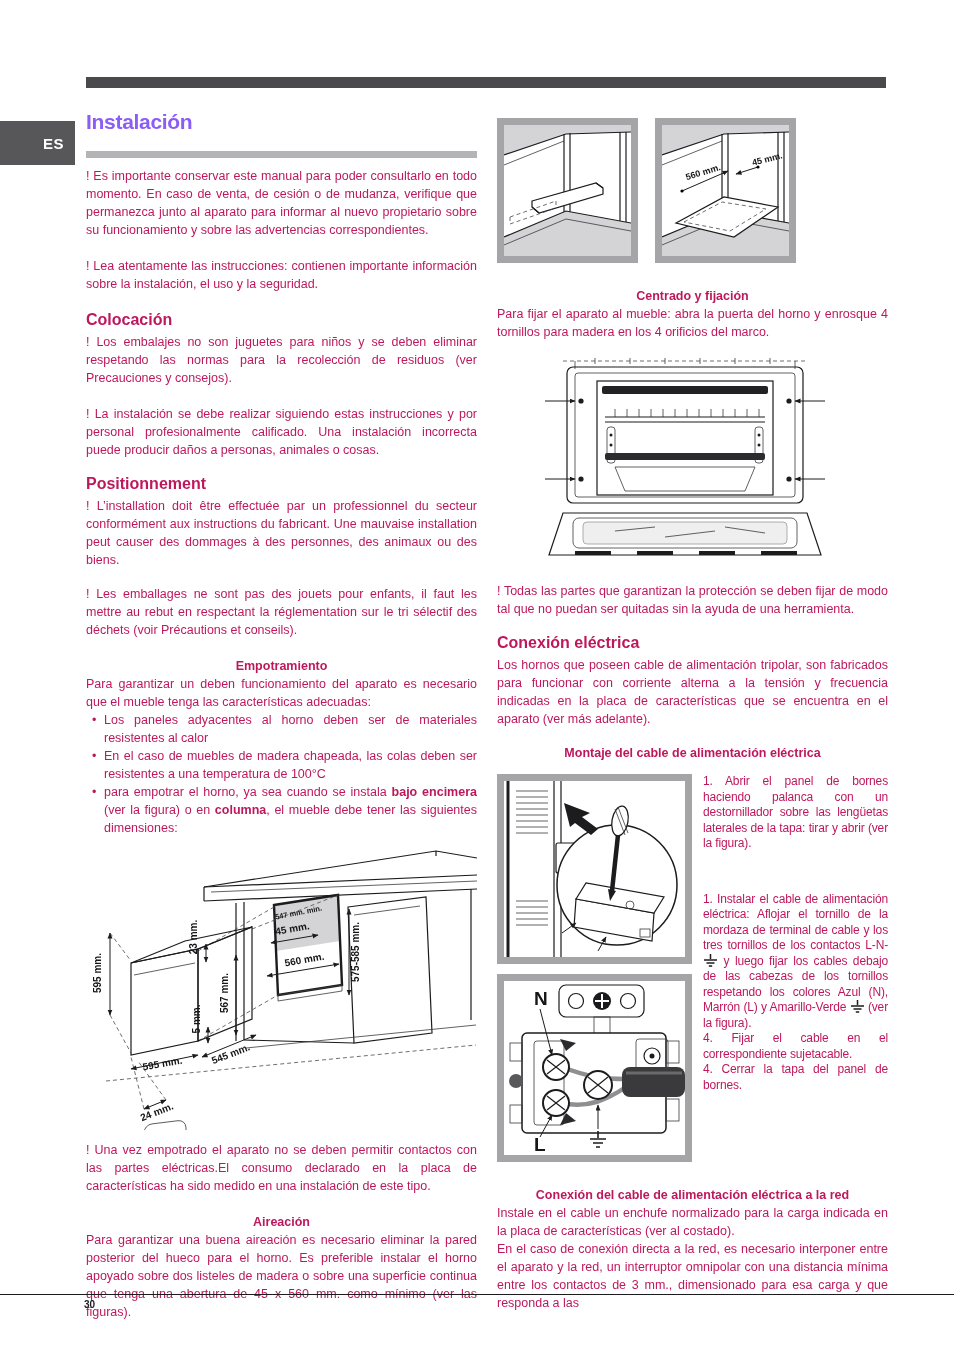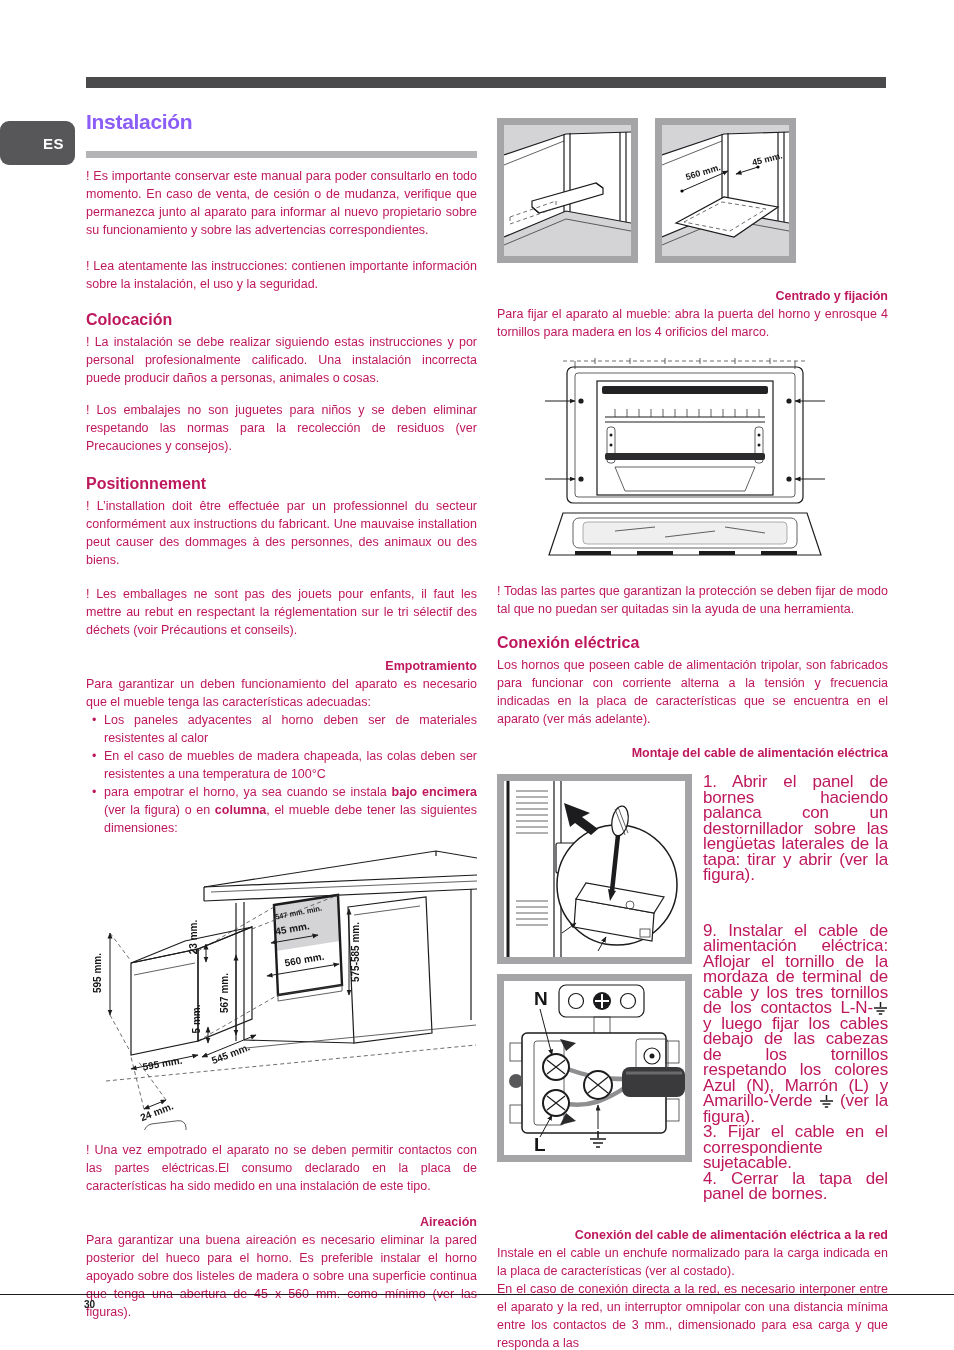--- a/index.html
+++ b/index.html
@@ -1,47 +1,47 @@
 <!DOCTYPE html>
 <html><head>
 <meta charset="utf-8">
 <style>
   * { margin:0; padding:0; box-sizing:border-box; }
   body { background:#e8e8e8; font-family:"Liberation Sans", sans-serif; }
   .page { position:relative; width:954px; height:1350px; background:#ffffff; margin:0 auto; overflow:hidden; color:#1c1c1e; }
 
   .header-bar { position:absolute; left:86px; top:77px; width:800px; height:11px; background:#4a4a4c; }
-  .lang-badge { position:absolute; left:0; top:121px; width:75px; height:44px; background:#57575a; color:#ffffff; font-weight:bold; font-size:15px; display:flex; align-items:center; justify-content:flex-end; padding-right:11px; letter-spacing:0.5px;border-radius:9px; }
+  .lang-badge { position:absolute; left:0; top:121px; width:75px; height:44px; background:#57575a; color:#ffffff; font-weight:bold; font-size:15px; display:flex; align-items:center; justify-content:flex-end; padding-right:11px; letter-spacing:0.5px; }
   .page-title { position:absolute; left:86px; top:110px; font-size:21px; font-weight:bold; letter-spacing:-0.3px; color:#8b5cf6; }
   .title-underline { position:absolute; left:86px; top:151px; width:391px; height:7px; background:#b4b4b6; }
 
   .col { position:absolute; width:391px; font-size:12.5px; line-height:18px; text-align:justify; color:#be185d; }
   .col-left  { left:86px;  top:167px; }
   .col-right { left:497px; top:118px; }
 
   p.body { margin:0 0 18px 0; }
   h2.sec { font-size:16px; font-weight:bold; line-height:22px; margin:4px 0 2px 0; text-align:left; }
-  h3.sub { font-size:12.5px; font-weight:bold; line-height:18px; margin:0; text-align:right; }
+  h3.sub { font-size:12.5px; font-weight:bold; line-height:18px; margin:0; text-align:center; }
 
   .bullets { margin:0; }
   .bullet { display:flex; }
   .bullet .dot { width:18px; padding-left:6px; flex:none; }
   .bullet .dot::before { content:"\2022"; }
   .bullet .btxt { flex:1; text-align:justify; }
 
   .figpair { display:flex; gap:17px; }
   .figbox { border:7px solid #a5a5a7; background:#ffffff; }
   .fig-niche { width:141px; height:145px; }
   .fig-oven-wrap { margin:14px 0 10px 48px; }
   .fig-panel { width:195px; height:190px; flex:none; }
   .fig-terminal { width:195px; height:188px; flex:none; }
 
   .steps-row { display:flex; margin-top:12px; }
   .figstack { display:flex; flex-direction:column; gap:10px; width:195px; flex:none; }
-  .steps { flex:1; padding-left:11px; font-size:17px; line-height:15.5px; letter-spacing:-0.15px; text-align:justify; }
+  .steps { flex:1; padding-left:11px; font-size:12px; line-height:15.5px; letter-spacing:-0.15px; text-align:justify; }
   .steps .stp2 { margin-top:40px; }
 
   .gnd { display:inline-block; vertical-align:-2px; }
 
   svg text { font-family:"Liberation Sans", sans-serif; fill:#161618; }
   .dimlbl { font-size:10px; font-weight:bold; }
   .dimlbl-sm { font-size:7.5px; font-weight:bold; }
   .line { stroke:#1c1c1e; stroke-width:1.2; fill:none; }
   .thin { stroke:#3a3a3c; stroke-width:0.8; fill:none; }
   .dash { stroke:#4a4a4c; stroke-width:0.8; fill:none; stroke-dasharray:4 3; }
@@ -74,22 +74,22 @@
       <span>ES</span>
     </div>
   <div class="page-title">Instalación</div>
   <div class="title-underline"></div>
 
   <div class="col col-left">
     <p class="body">! Es importante conservar este manual para poder consultarlo en todo momento. En caso de venta, de cesión o de mudanza, verifique que permanezca junto al aparato para informar al nuevo propietario sobre su funcionamiento y sobre las advertencias correspondientes.</p>
     <p class="body" style="margin-bottom:16px">! Lea atentamente las instrucciones: contienen importante información sobre la instalación, el uso y la seguridad.</p>
 
     <h2 class="sec">Colocación</h2>
+    <p class="body">! Los embalajes no son juguetes para niños y se deben eliminar respetando las normas para la recolección de residuos (ver Precauciones y consejos).</p>
     <p class="body" style="margin-bottom:14px">! La instalación se debe realizar siguiendo estas instrucciones y por personal profesionalmente calificado. Una instalación incorrecta puede producir daños a personas, animales o cosas.</p>
-    <p class="body">! Los embalajes no son juguetes para niños y se deben eliminar respetando las normas para la recolección de residuos (ver Precauciones y consejos).</p>
 
     <h2 class="sec">Positionnement</h2>
     <p class="body" style="margin-bottom:16px">! L’installation doit être effectuée par un professionnel du secteur conformément aux instructions du fabricant. Une mauvaise installation peut causer des dommages à des personnes, des animaux ou des biens.</p>
     <p class="body">! Les emballages ne sont pas des jouets pour enfants, il faut les mettre au rebut en respectant la réglementation sur le tri sélectif des déchets (voir Précautions et conseils).</p>
 
     <h3 class="sub">Empotramiento</h3>
     <p class="body" style="margin-bottom:0">Para garantizar un deben funcionamiento del aparato es necesario que el mueble tenga las características adecuadas:</p>
     <div class="bullets">
       <div class="bullet">
           <span class="dot"></span>
@@ -335,26 +335,26 @@
             <path class="dim1" d="M36,156 L48,134" stroke-width="2"></path>
             <g>
               <path d="M94,150 L94,157 M86,158 L102,158 M89,162 L99,162 M92,166 L96,166" stroke="#1c1c1e" stroke-width="1.6"></path>
               <path class="dim1" d="M94,148 L94,124" stroke-width="1.4"></path>
             </g>
           </svg>
         </div>
       </div>
       <div class="steps">
         <div>1. Abrir el panel de bornes haciendo palanca con un destornillador sobre las lengüetas laterales de la tapa: tirar y abrir (ver la figura).</div>
-        <div class="stp2"><span>9. Instalar el cable de alimentación eléctrica: Aflojar el tornillo de la mordaza de terminal de cable y los tres tornillos de los contactos L-N-</span><svg class="gnd" width="15" height="13" viewBox="0 0 15 13">
+        <div class="stp2"><span>1. Instalar el cable de alimentación eléctrica: Aflojar el tornillo de la mordaza de terminal de cable y los tres tornillos de los contactos L-N-</span><svg class="gnd" width="15" height="13" viewBox="0 0 15 13">
               <path d="M7.5,0 L7.5,5 M1,6 L14,6 M3.5,9 L11.5,9 M5.8,12 L9.2,12" stroke="#1c1c1e" stroke-width="1.5" fill="none"></path>
             </svg><span> y luego fijar los cables debajo de las cabezas de los tornillos respetando los colores Azul (N), Marrón (L) y Amarillo-Verde </span><svg class="gnd" width="15" height="13" viewBox="0 0 15 13">
               <path d="M7.5,0 L7.5,5 M1,6 L14,6 M3.5,9 L11.5,9 M5.8,12 L9.2,12" stroke="#1c1c1e" stroke-width="1.5" fill="none"></path>
             </svg> <span>(ver la figura).</span></div>
-        <div>3. Fijar el cable en el correspondiente sujetacable.</div>
+        <div>4. Fijar el cable en el correspondiente sujetacable.</div>
         <div>4. Cerrar la tapa del panel de bornes.</div>
       </div>
     </div>
 
     <h3 class="sub" style="margin-top:24px">Conexión del cable de alimentación eléctrica a la red</h3>
     <p class="body" style="margin-bottom:0">Instale en el cable un enchufe normalizado para la carga indicada en la placa de características (ver al costado).</p>
     <p class="body" style="margin-bottom:0">En el caso de conexión directa a la red, es necesario interponer entre el aparato y la red, un interruptor omnipolar con una distancia mínima entre los contactos de 3 mm., dimensionado para esa carga y que responda a las</p>
   </div>
 
   <div class="footer-rule"></div>

